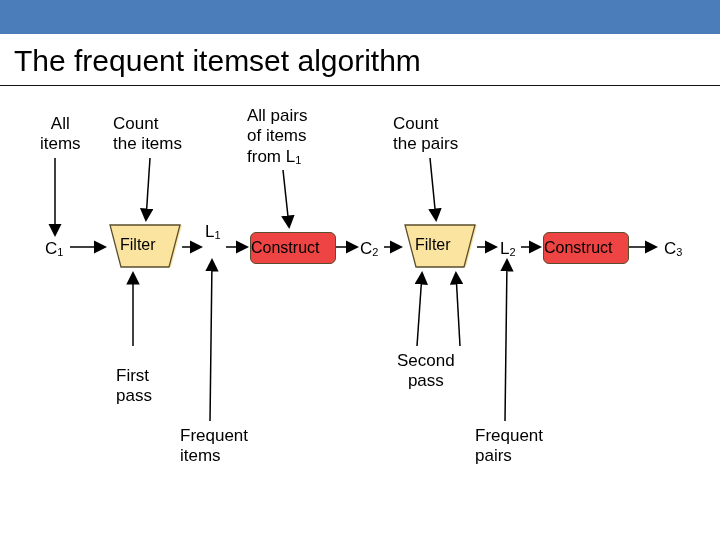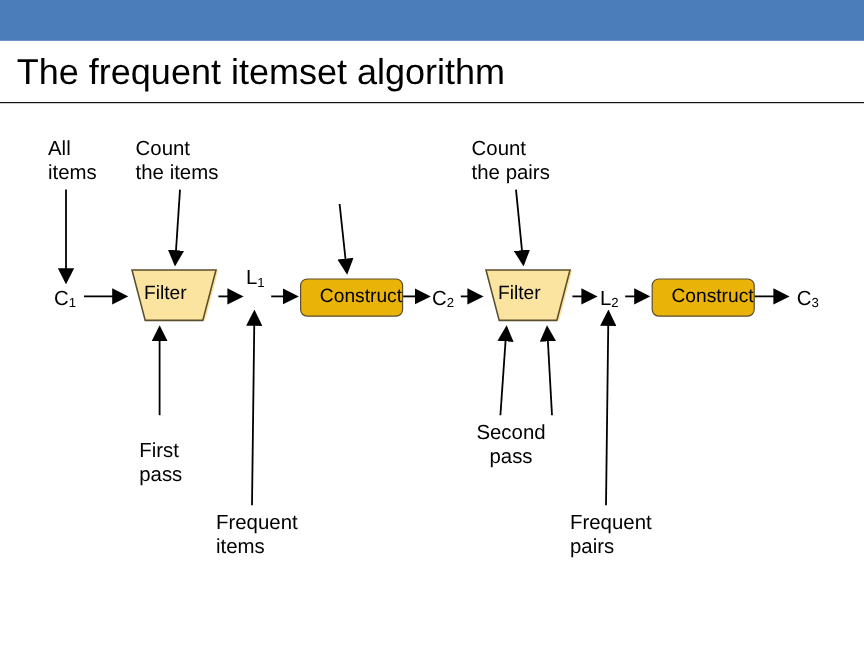--- a/index.html
+++ b/index.html
@@ -6,37 +6,38 @@
   .topbar{height:34px;background:#4a7db9}
   .title{font-size:30px;margin:10px 0 7px 14px}
   .hr{border:none;border-top:1px solid #111;margin:6px 0 0 0}
   .stage{position:relative;width:720px;height:470px}
   .txt{position:absolute;font-size:17px;line-height:1.2;}
   sub{font-size:11px;vertical-align:-2px}
   
   .trap{position:absolute;width:50px;height:0;border-top:42px solid #fbe3a0;border-left:11px solid transparent;border-right:11px solid transparent}
   .trap-label{position:absolute;font-size:16px;text-align:right}
   
-  .construct{position:absolute;width:84px;height:30px;background:#eab308;border:1px solid #5a4e2e;border-radius:6px;text-align:right;font-size:16px;line-height:30px}
+  .construct{position:absolute;width:84px;height:30px;background:#ef4444;border:1px solid #5a4e2e;border-radius:6px;text-align:left;font-size:16px;line-height:30px}
   
   .node{position:absolute;font-size:17px}
   
   svg.arrows{position:absolute;left:0;top:0;width:720px;height:470px;pointer-events:none}
 </style>
 </head>
 <body>
 
 <div class="topbar"></div>
 <div class="title">The frequent itemset algorithm</div>
 <hr class="hr">
 
 <div class="stage">
 
-  <div class="txt" style="left:40px;top:28px;text-align:left"><span>All<br>items</span></div>
+  <div class="txt" style="left:40px;top:28px;text-align:center"><span>All<br>items</span></div>
   <div class="txt" style="left:113px;top:28px"><span>Count<br>the items</span></div>
+  <div class="txt" style="left:247px;top:20px"><span>All pairs<br>of items<br>from L</span><sub>1</sub></div>
   <div class="txt" style="left:393px;top:28px"><span>Count<br>the pairs</span></div>
 
   <div class="node" style="left:45px;top:153px"><span>C</span><sub>1</sub></div>
 
   <svg class="arrows" style="z-index:0"></svg>
   <div class="trap" style="left:110px;top:139px"></div>
   <svg style="position:absolute;left:108px;top:137px;width:76px;height:48px">
     <polygon points="2,2 72,2 61,44 13,44" fill="none" stroke="#5a4e2e" stroke-width="1.3"></polygon>
   </svg>
   <div class="trap-label" style="left:120px;top:150px">Filter</div>

